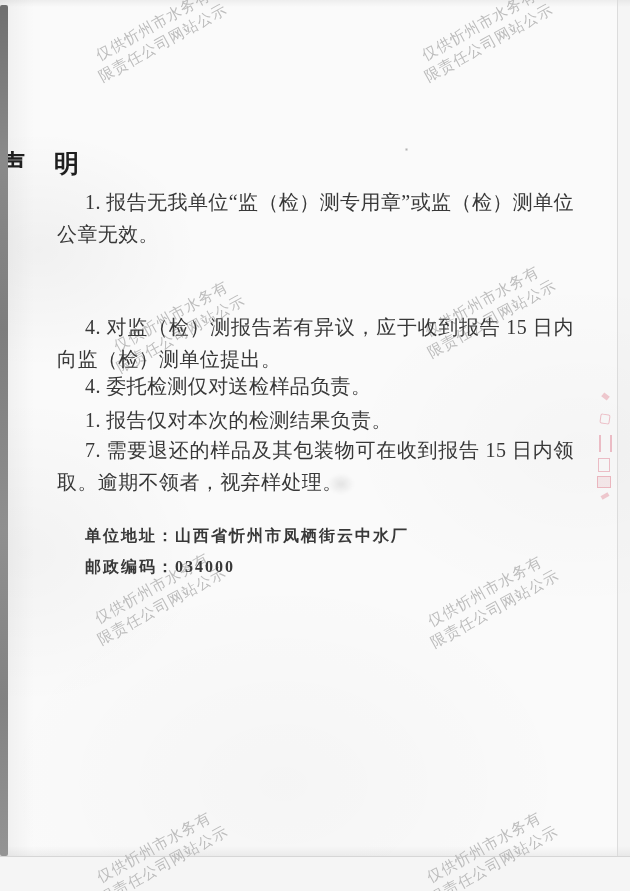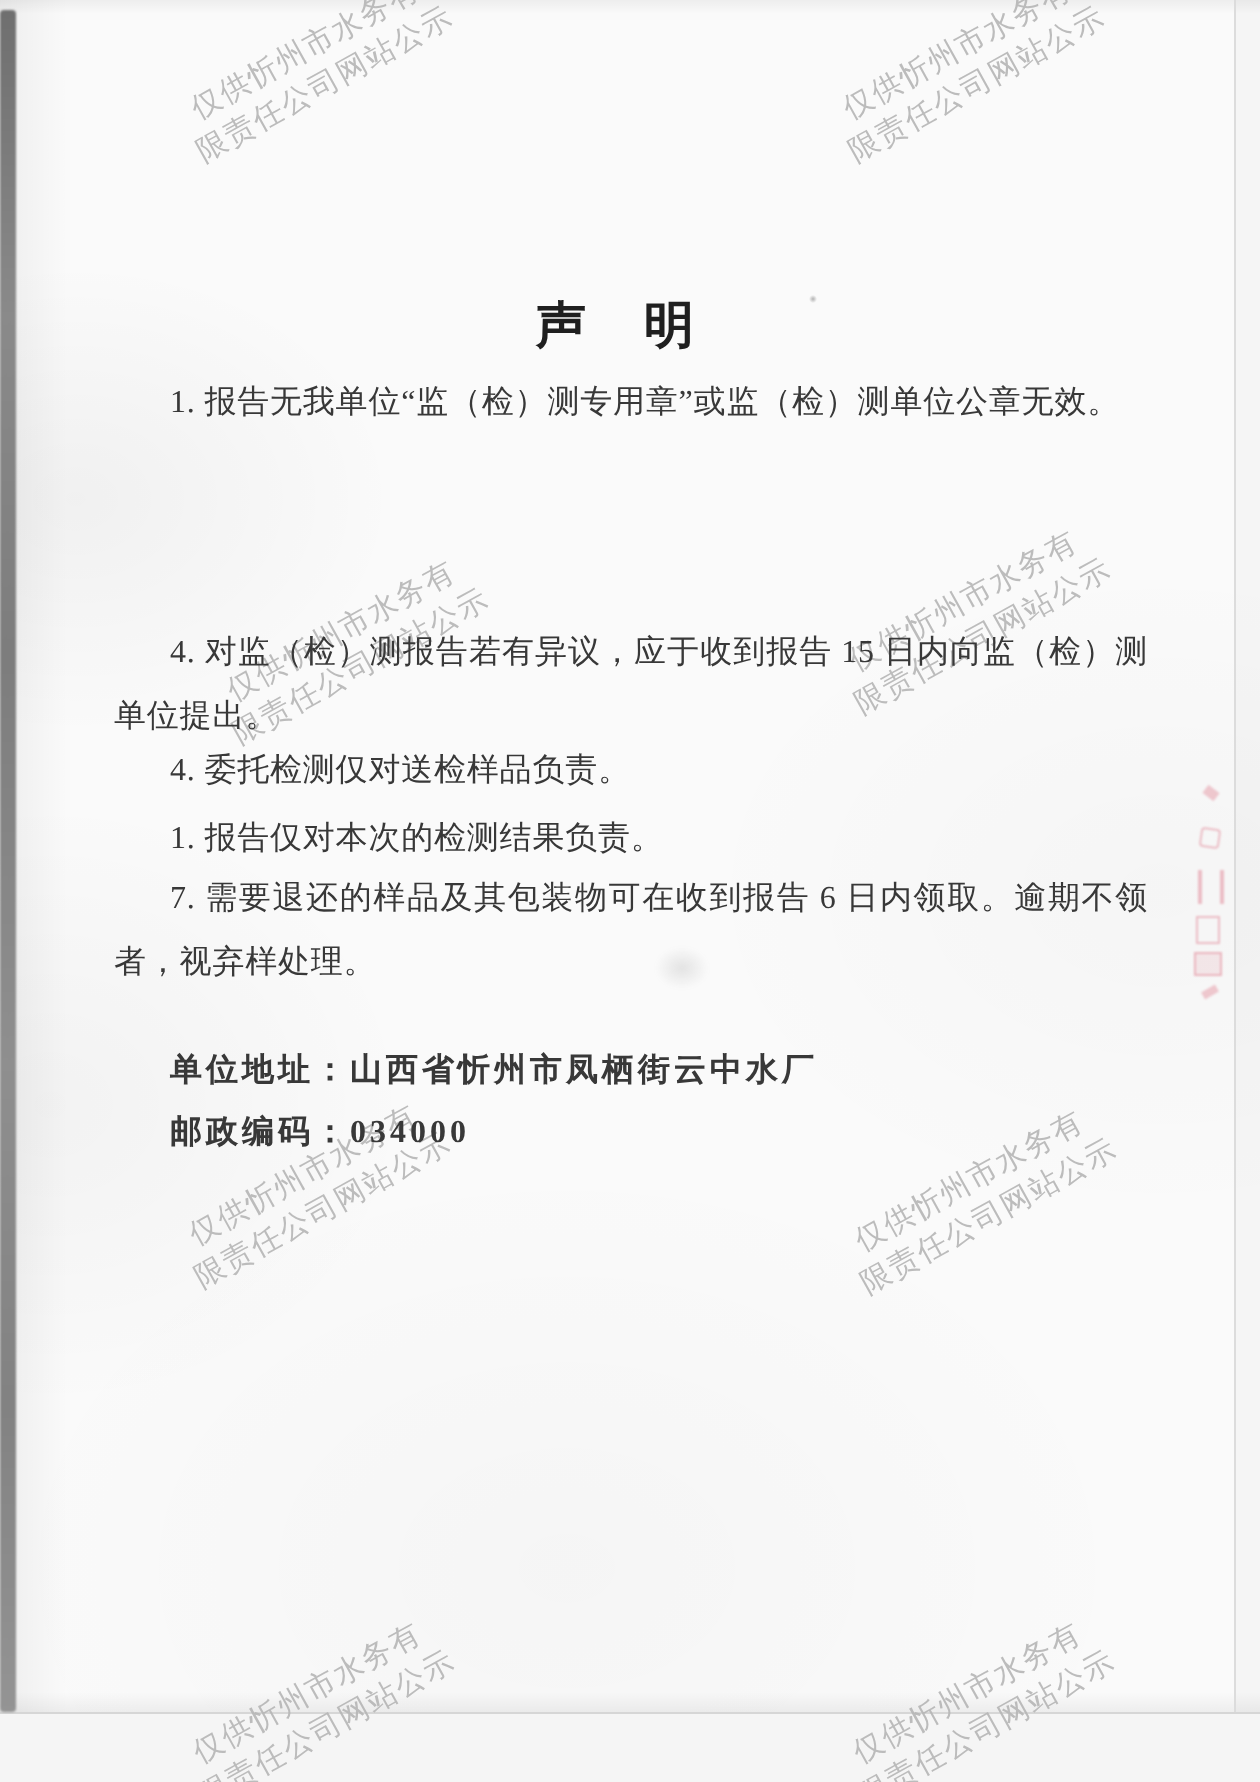--- a/index.html
+++ b/index.html
@@ -27,28 +27,28 @@
     text-align:center;
     font-family:"Liberation Sans","DejaVu Sans",sans-serif;
     font-size:15px;line-height:20px;letter-spacing:1px;
     color:#b6b6b6;opacity:.9;white-space:nowrap;
   }
   .wm span{display:block;}
   
   .content{position:absolute;inset:0;z-index:3;}
   .title{
     position:absolute;left:0;top:148px;width:617px;margin:0;
-    text-align:center;
+    text-align:left;
     font-family:"Liberation Sans","DejaVu Sans",sans-serif;
     font-size:25px;line-height:30px;font-weight:700;color:#1f1f1f;
     letter-spacing:2px;
   }
   .para{
     position:absolute;left:57px;width:517px;margin:0;
-    font-size:16px;line-height:32px;letter-spacing:.4px;
+    font-size:20px;line-height:32px;letter-spacing:.4px;
     text-indent:28px;text-align:justify;color:#383838;
   }
   .contact{
     position:absolute;left:85px;top:520px;width:480px;
     font-size:16px;line-height:31px;letter-spacing:2px;color:#383838;font-weight:bold;
   }
   .c-line{white-space:nowrap;}
   .c-gap{display:inline-block;width:28px;}
   
   .red-bleed{position:absolute;left:593px;top:388px;width:24px;height:122px;z-index:3;
@@ -123,21 +123,21 @@
   <div class="smudge"></div>
   <div class="speck"></div>
 
   <div class="content">
     <h1 class="title">声　明</h1>
 
     <p class="para" style="top:186px">1. 报告无我单位“监（检）测专用章”或监（检）测单位公章无效。</p>
     <p class="para" style="top:311px">4. 对监（检）测报告若有异议，应于收到报告 15 日内向监（检）测单位提出。</p>
     <p class="para" style="top:370px">4. 委托检测仅对送检样品负责。</p>
     <p class="para" style="top:404px">1. 报告仅对本次的检测结果负责。</p>
-    <p class="para" style="top:434px">7. 需要退还的样品及其包装物可在收到报告 6 日内领取。逾期不领者，视弃样处理。</p>
+    <p class="para" style="top:434px">7. 需要退还的样品及其包装物可在收到报告 15 日内领取。逾期不领者，视弃样处理。</p>
 
     <div class="contact">
       <div class="c-line">
         <span>单位地址：</span><span>山西省忻州市凤栖街云中水厂</span>
       </div>
       <div class="c-line">
         <span>邮政编码：</span><span>034000</span>
       </div>
     </div>
   </div>

